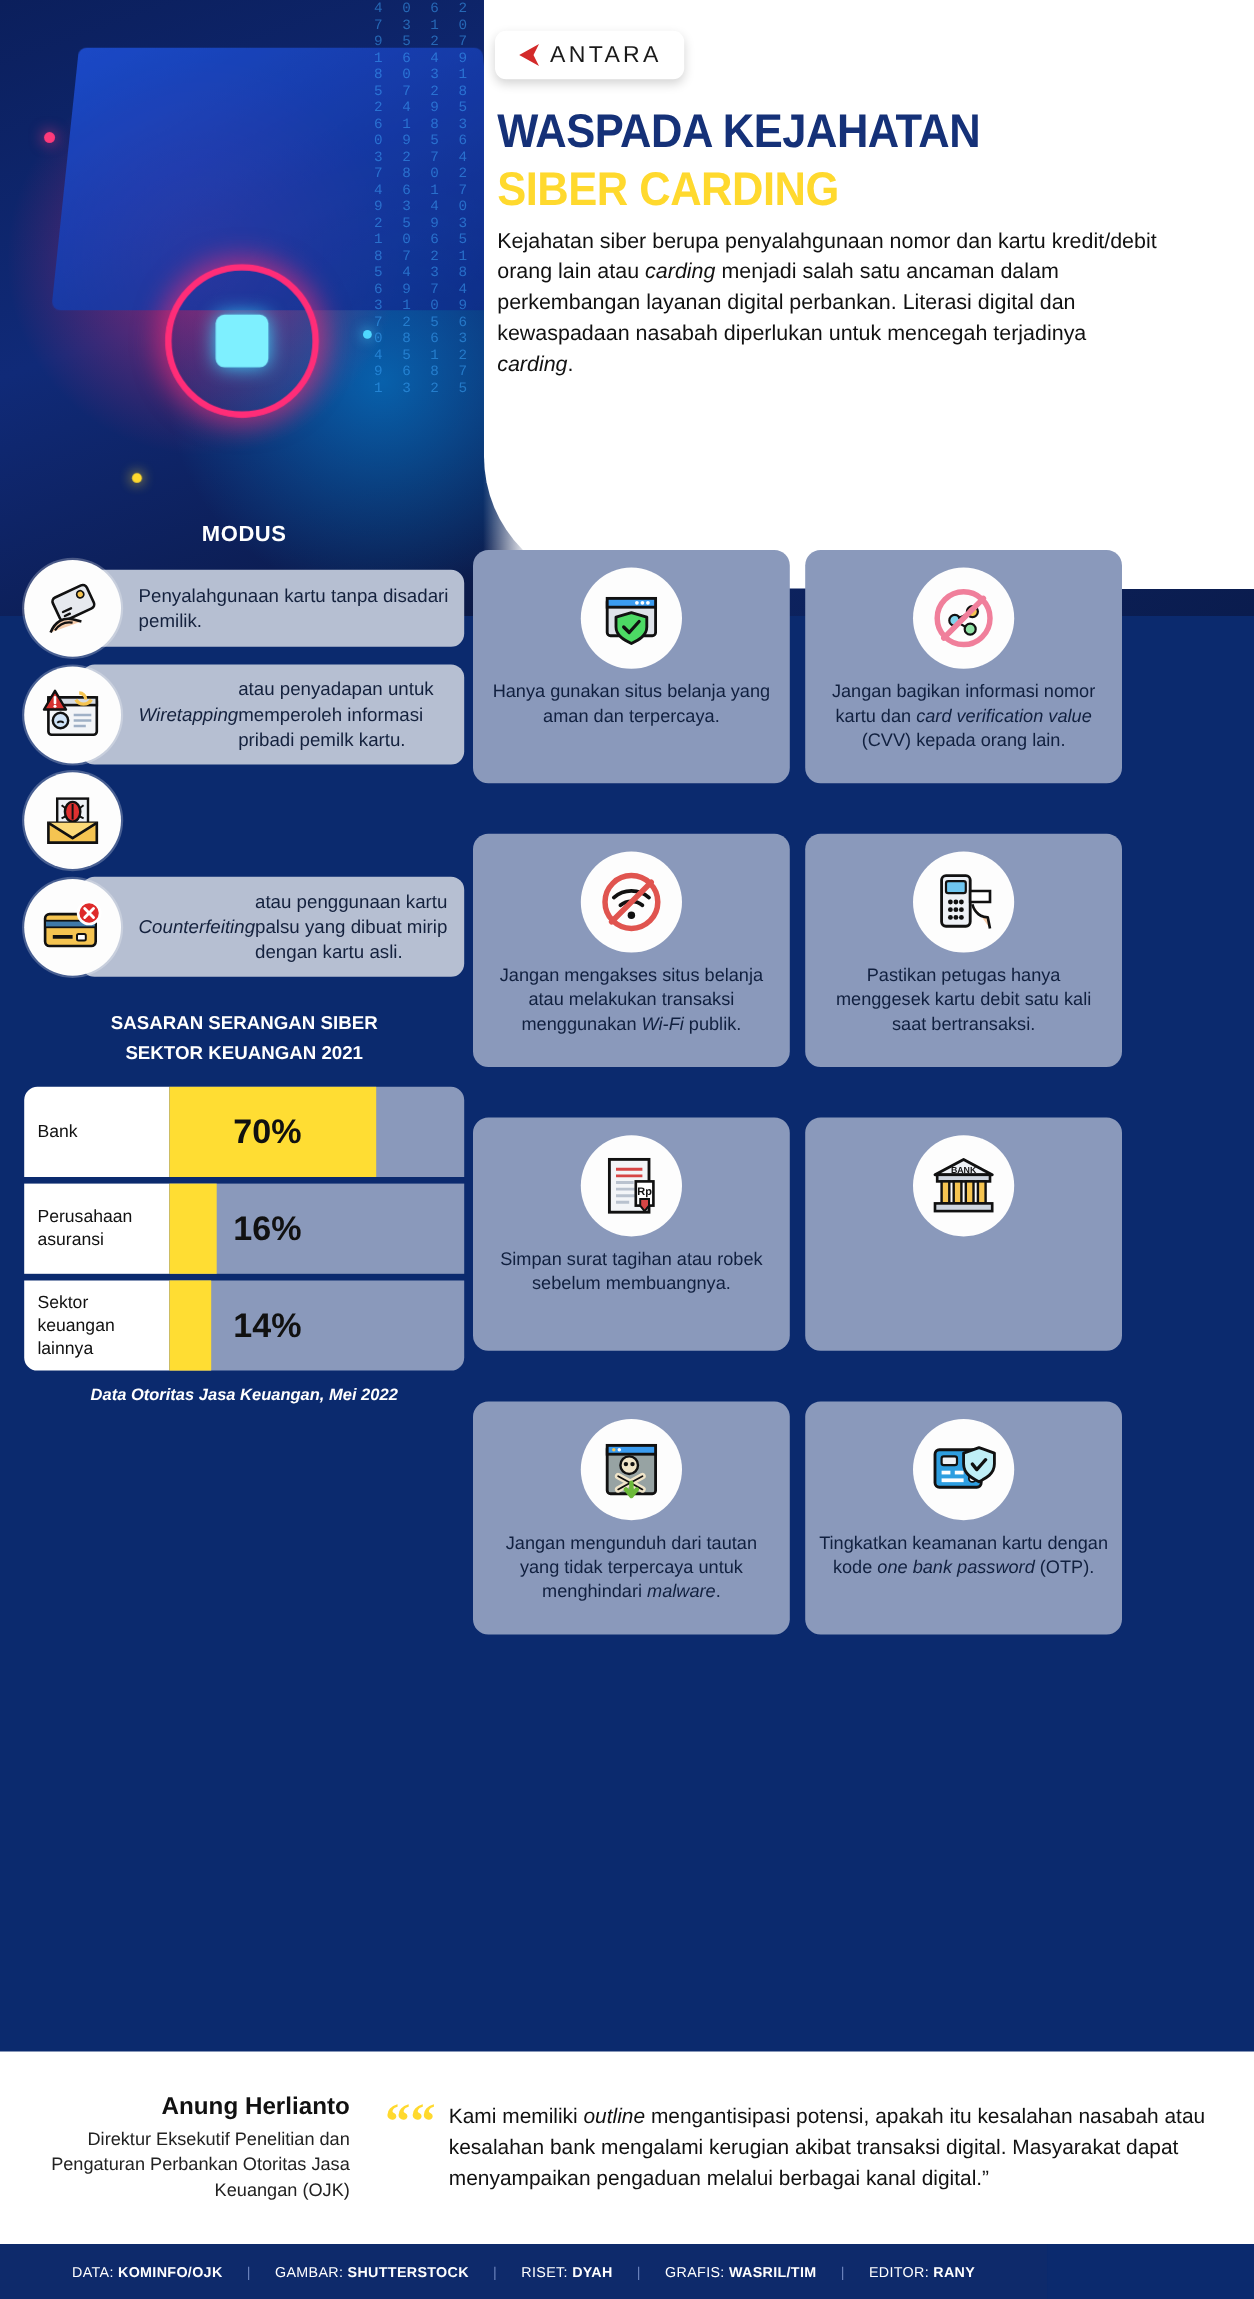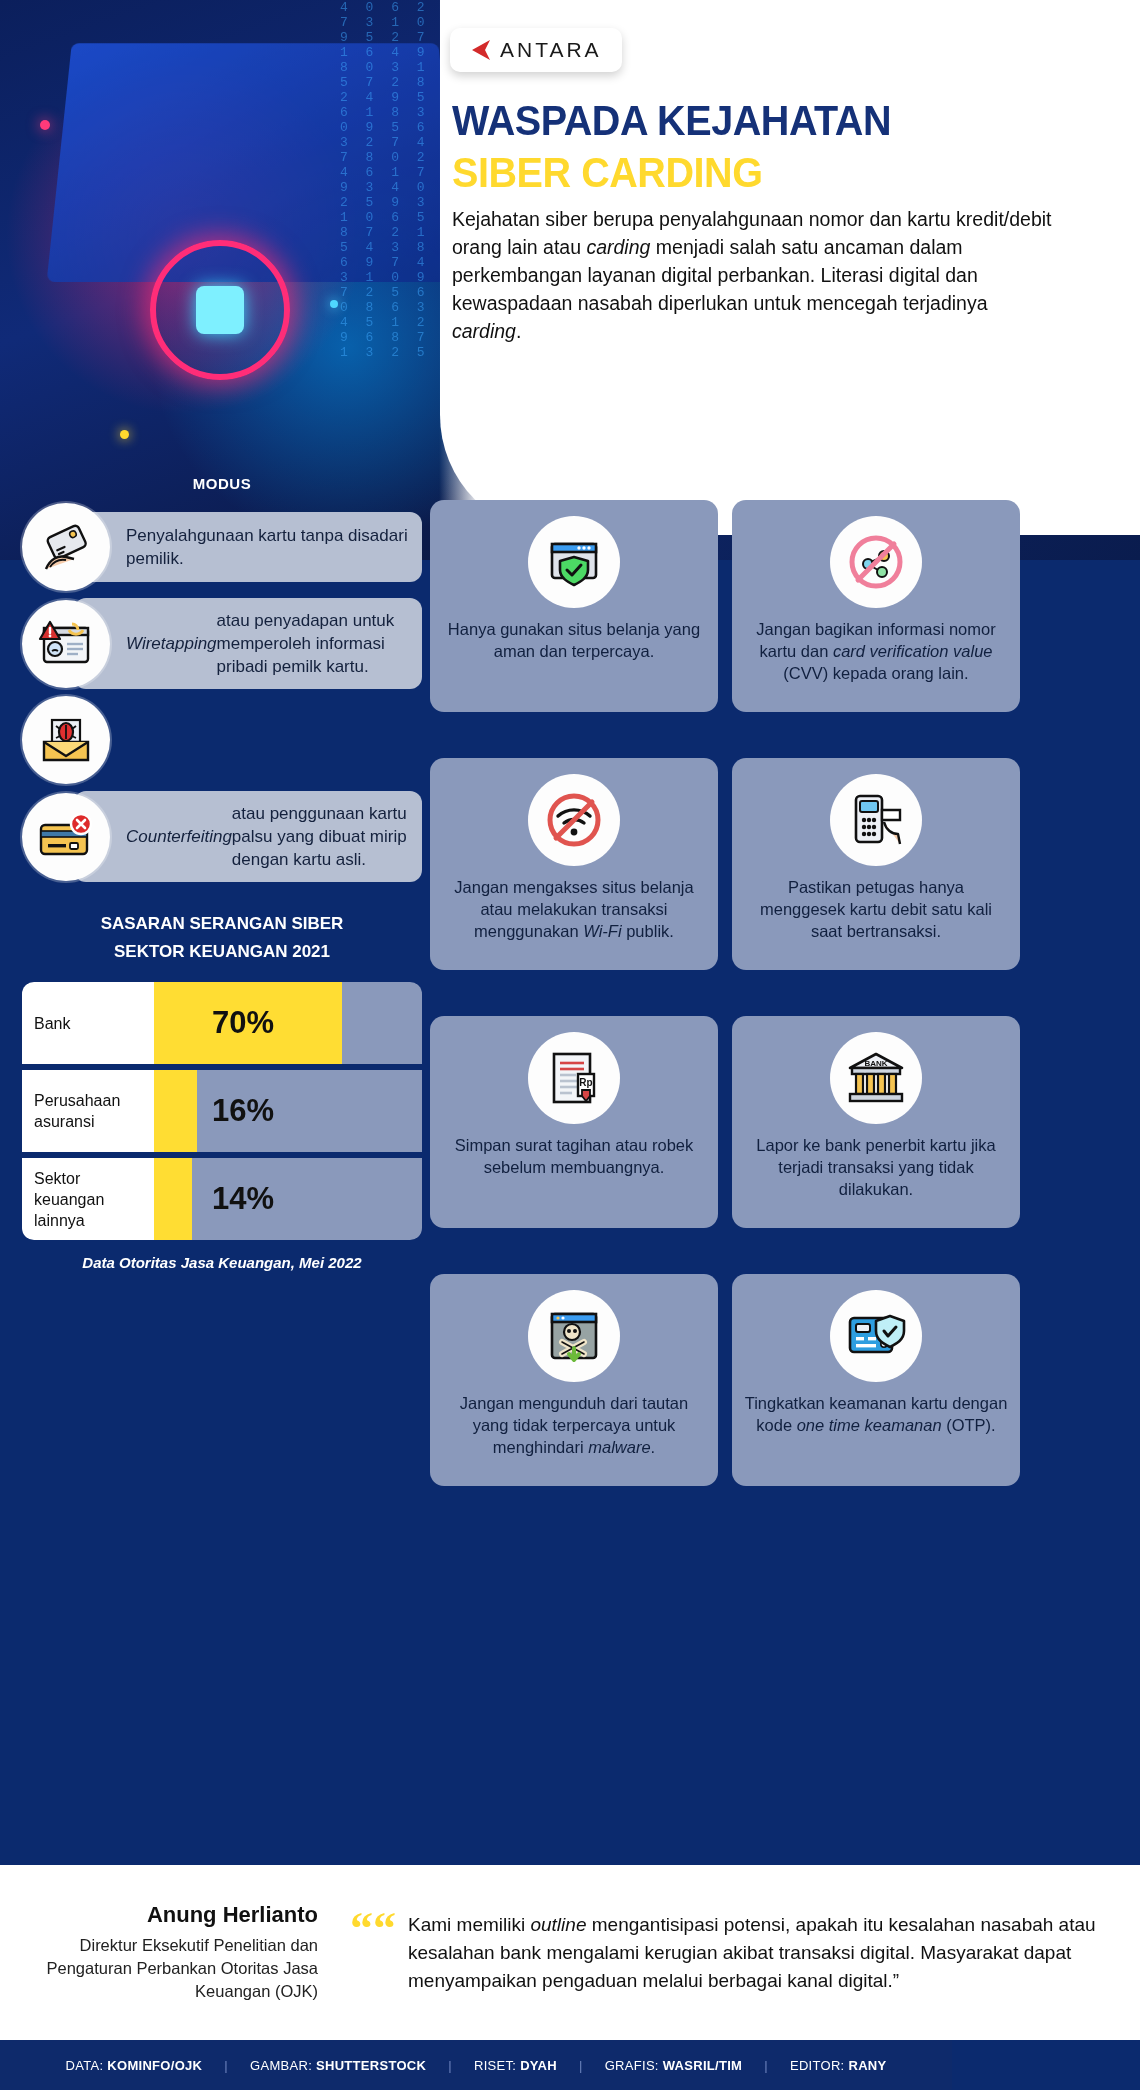--- a/index.html
+++ b/index.html
@@ -60,21 +60,21 @@
   }
   .intro {
     position: absolute; left: 452px; top: 205px; width: 600px;
     font-size: 19.5px; line-height: 28px; color: #111; z-index: 4;
   }
   .intro i { font-style: italic; }
 
   
   .left-col { position: absolute; left: 22px; top: 475px; width: 400px; }
   .sec-title {
-    text-align: center; color: #fff; font-size: 15px; font-weight: bold;
+    text-align: center; color: #fff; font-size: 20px; font-weight: bold;
     letter-spacing: .5px; margin-bottom: 18px;
   }
   .modus-item {
     position: relative; margin: 0 0 14px 0; min-height: 74px;
     display: flex; align-items: center;
   }
   .modus-bubble {
     margin-left: 52px; background: #b6bfd2; border-radius: 12px;
     padding: 11px 14px 11px 52px; min-height: 70px; width: 100%;
     display: flex; align-items: center;
@@ -405,21 +405,20 @@
             <path d="M6 22 L32 8 L58 22 Z" fill="#eef1f6" stroke="#111" stroke-width="2.6" stroke-linejoin="round"></path>
             <rect x="8" y="22" width="48" height="6" fill="#cfd6e0" stroke="#111" stroke-width="2.4"></rect>
             <rect x="12" y="28" width="7" height="20" fill="#f5c451" stroke="#111" stroke-width="2.2"></rect>
             <rect x="23" y="28" width="7" height="20" fill="#f5c451" stroke="#111" stroke-width="2.2"></rect>
             <rect x="34" y="28" width="7" height="20" fill="#f5c451" stroke="#111" stroke-width="2.2"></rect>
             <rect x="45" y="28" width="7" height="20" fill="#f5c451" stroke="#111" stroke-width="2.2"></rect>
             <rect x="6" y="48" width="52" height="7" fill="#cfd6e0" stroke="#111" stroke-width="2.4"></rect>
             <text x="32" y="20" font-size="8" font-family="Liberation Sans, sans-serif" font-weight="bold" text-anchor="middle" fill="#111">BANK</text>
           </svg>
         </div>
-        <div class="card-text"><span>Lapor ke bank penerbit kartu jika terjadi transaksi yang tidak dilakukan.</span></div>
       </div>
 
       <div class="card">
         <div class="card-icon">
           <svg width="64" height="64" viewBox="0 0 64 64">
             <rect x="10" y="10" width="44" height="44" rx="3" fill="#97a3a3" stroke="#111" stroke-width="2.6"></rect>
             <rect x="10" y="10" width="44" height="8" fill="#3b9cf0" stroke="#111" stroke-width="2.6"></rect>
             <circle cx="16" cy="14" r="1.6" fill="#f5c451"></circle>
               <circle cx="21" cy="14" r="1.6" fill="#fff"></circle>
             <circle cx="30" cy="28" r="8" fill="#efe4c8" stroke="#111" stroke-width="2.2"></circle>
@@ -439,21 +438,21 @@
             <rect x="6" y="14" width="42" height="34" rx="4" fill="#2e9ee0" stroke="#111" stroke-width="2.6"></rect>
             <rect x="12" y="20" width="14" height="8" rx="2" fill="#eef1f6" stroke="#111" stroke-width="2"></rect>
             <rect x="12" y="33" width="8" height="3.4" fill="#fff"></rect>
             <rect x="24" y="33" width="8" height="3.4" fill="#fff"></rect>
             <rect x="12" y="40" width="20" height="3.4" fill="#fff"></rect>
             <circle cx="40" cy="40" r="3.2" fill="#eef1f6" stroke="#111" stroke-width="1.6"></circle>
             <path d="M46 12 L60 17 v10 c0 9 -8 13 -14 16 c-6 -3 -14 -7 -14 -16 V17 Z" fill="#bfeff7" stroke="#111" stroke-width="2.6" stroke-linejoin="round"></path>
             <path d="M40 27 l4 5 l8 -9" fill="none" stroke="#111" stroke-width="3" stroke-linecap="round" stroke-linejoin="round"></path>
           </svg>
         </div>
-        <div class="card-text"><span>Tingkatkan keamanan kartu dengan kode </span><i>one time keamanan</i><span> (OTP).</span></div>
+        <div class="card-text"><span>Tingkatkan keamanan kartu dengan kode </span><i>one bank password</i><span> (OTP).</span></div>
       </div>
 
     </div>
   </div>
 
   <div class="quote-band">
     <div class="speaker">
       <div class="speaker-name">Anung Herlianto</div>
       <div class="speaker-role">Direktur Eksekutif Penelitian dan Pengaturan Perbankan Otoritas Jasa Keuangan (OJK)</div>
     </div>

